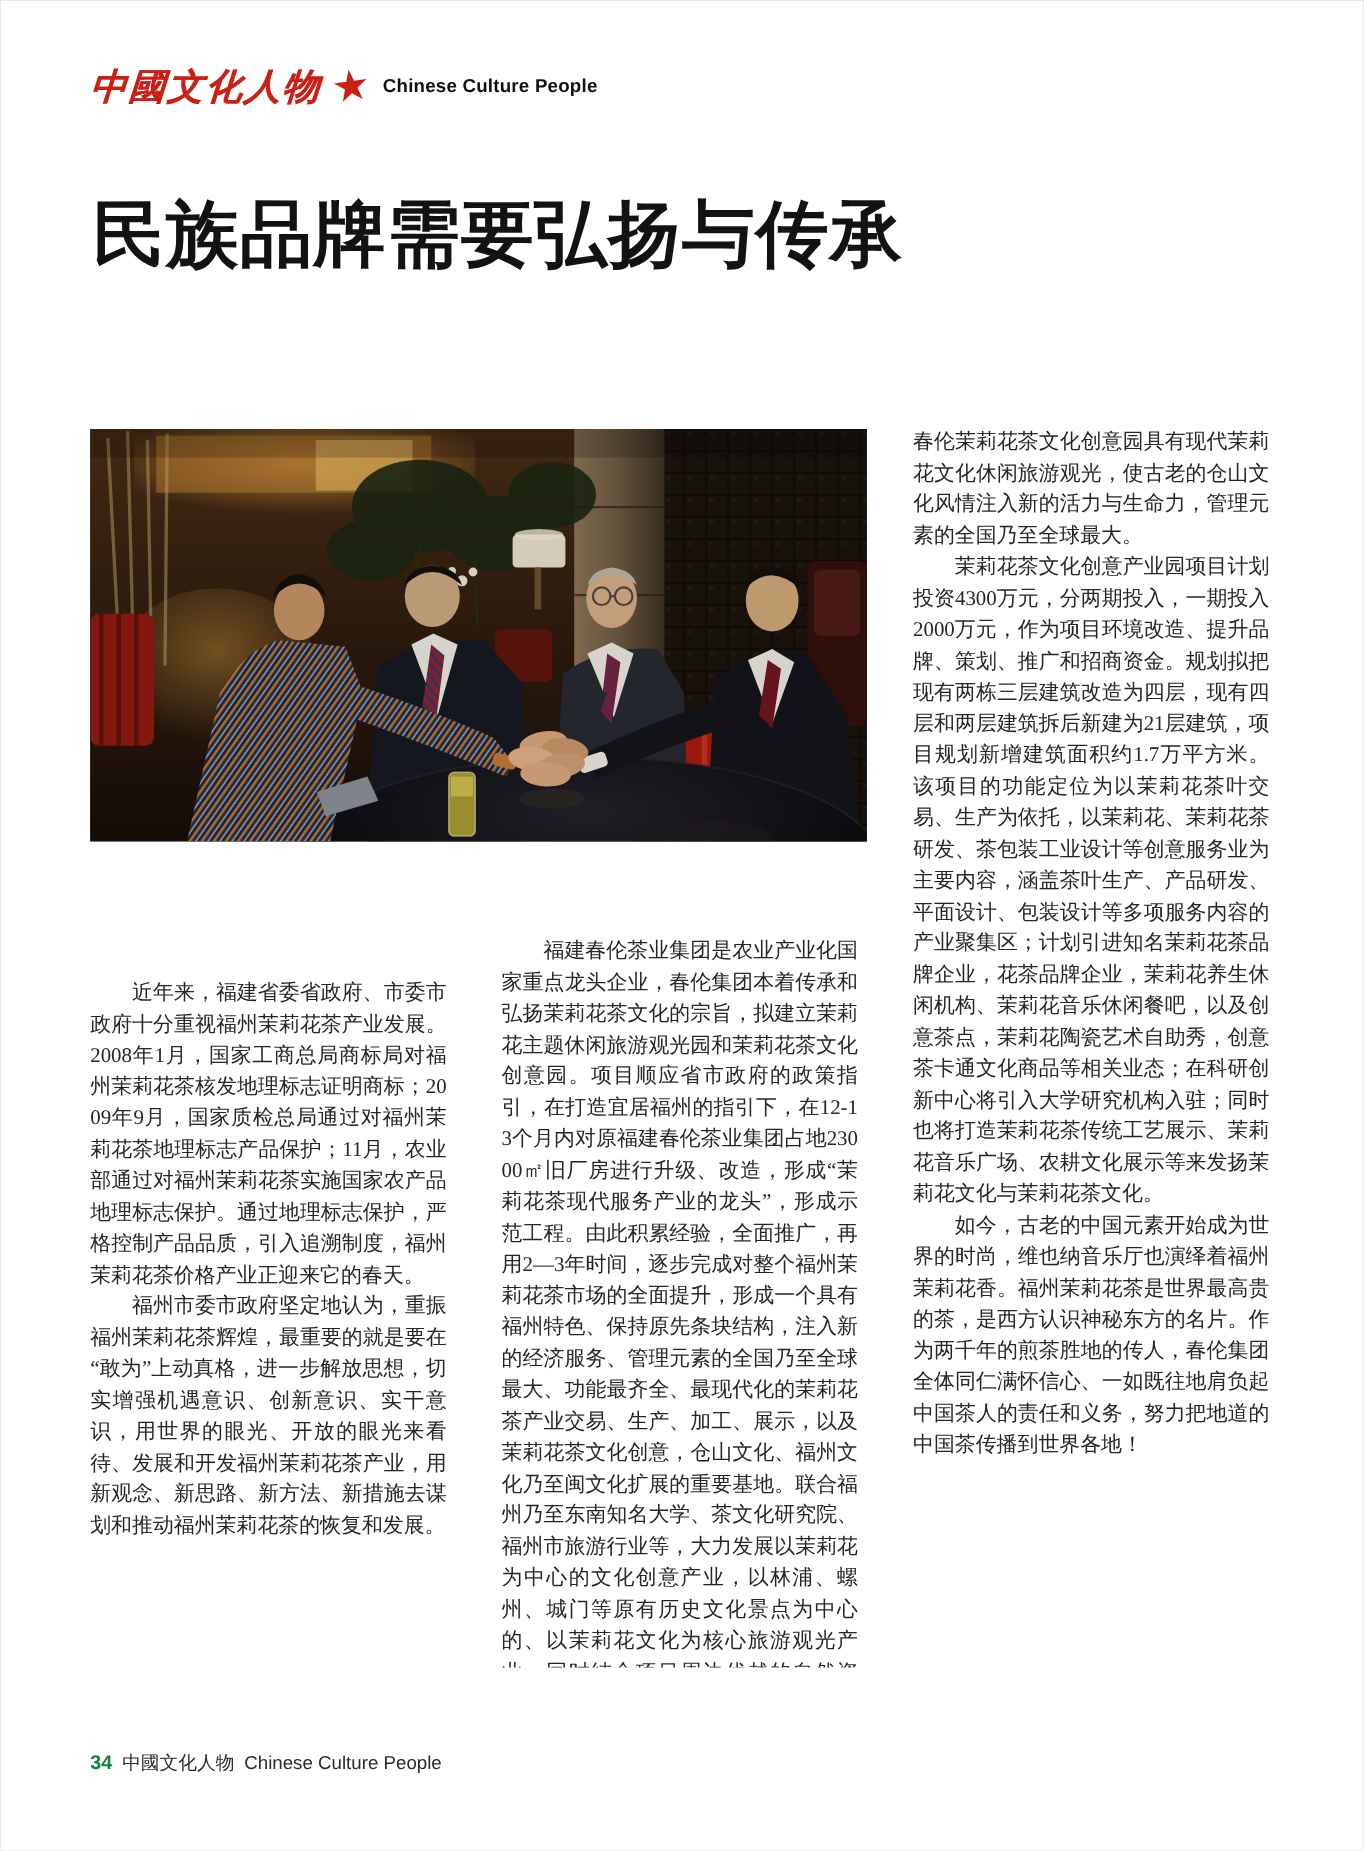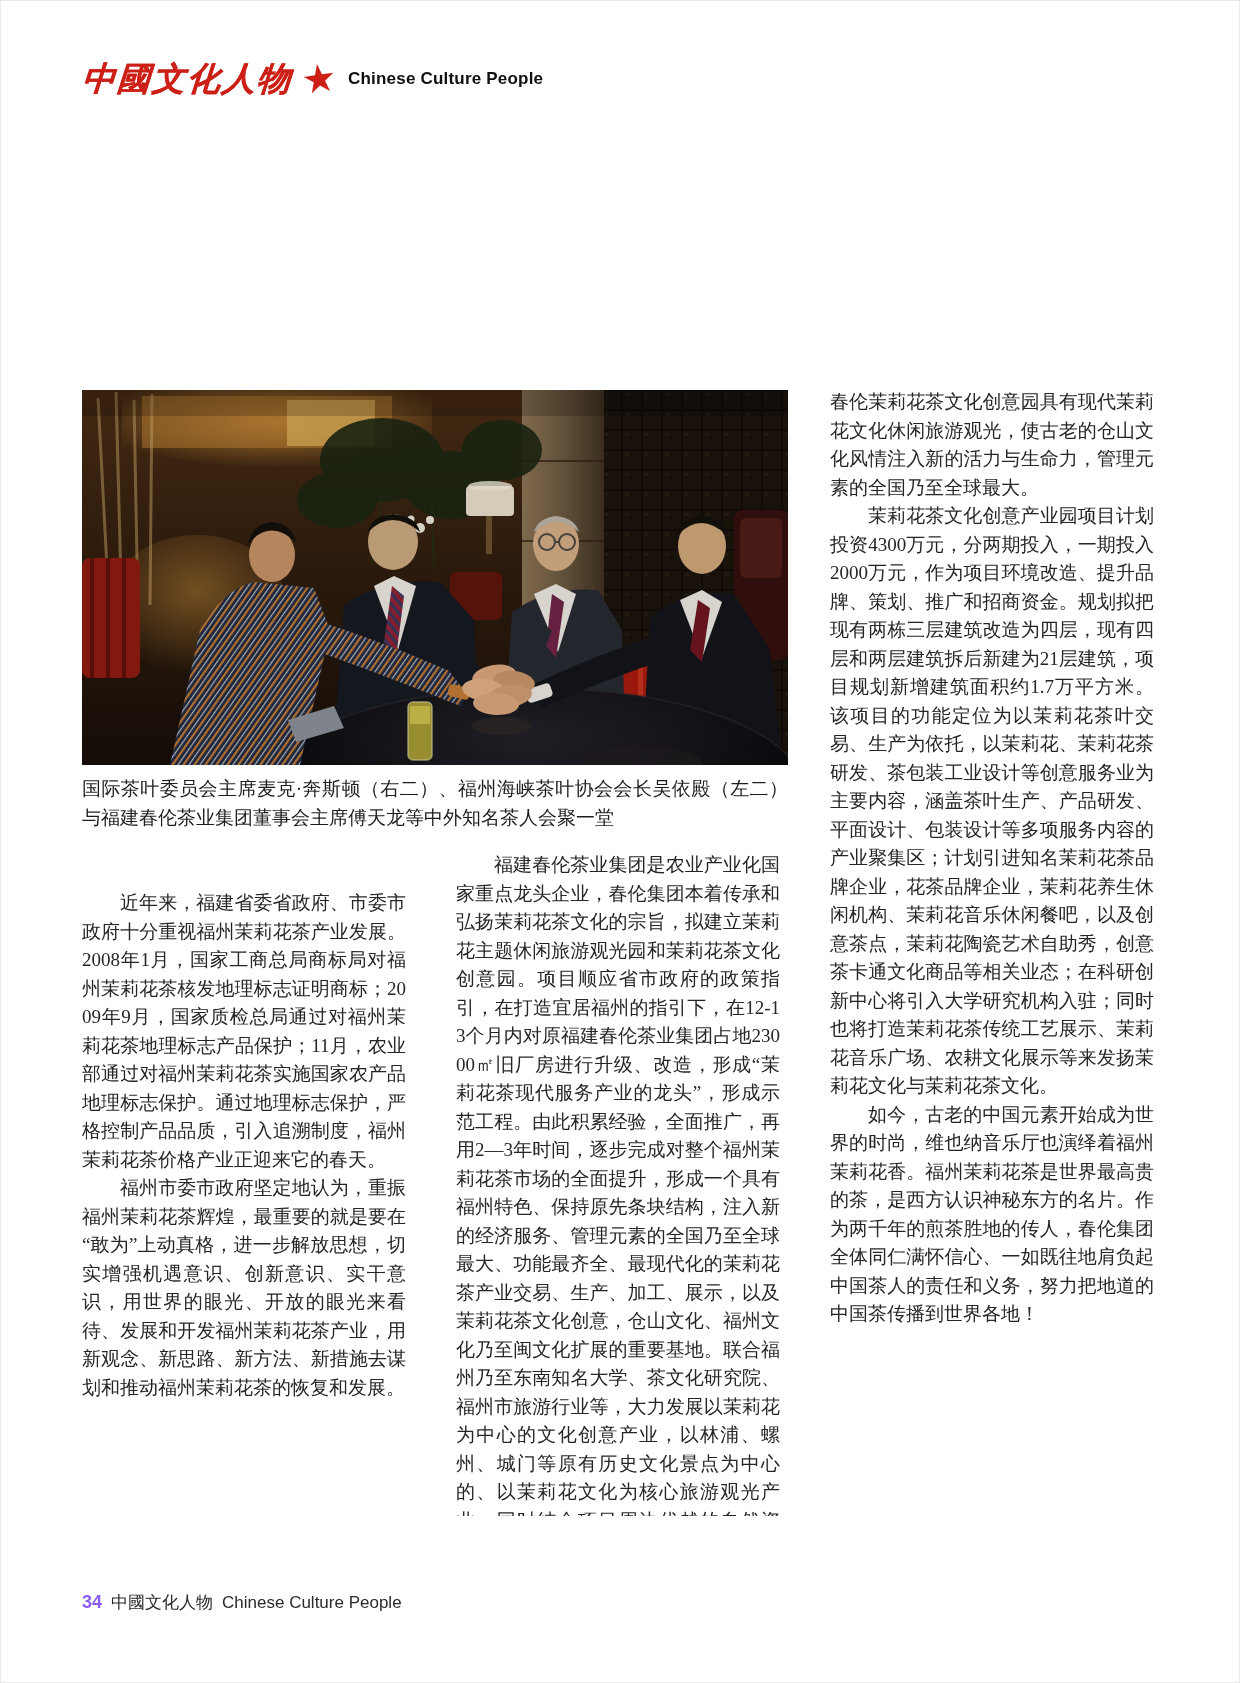--- a/index.html
+++ b/index.html
@@ -45,33 +45,34 @@
   .col p.no-indent{text-indent:0;}
   .col1{left:82px;top:851px;height:665px;margin-top:38px;}
   .col2{left:456px;top:851px;height:665px;}
   .col3{left:830px;top:388px;height:1122px;}
   
   .footer{
     position:absolute;left:82px;top:1591px;
     font-family:"Liberation Sans",sans-serif;font-size:17px;color:#2a2a2a;
     display:flex;align-items:baseline;gap:9px;
   }
-  .pagenum{font-weight:bold;font-size:18px;color:#8b5cf6;}
+  .pagenum{font-weight:bold;font-size:18px;color:#15803d;}
 </style>
 </head>
 <body>
 
 <div class="page">
 
   <header class="masthead">
     <span class="logo-cn">中國文化人物</span>
     <span class="star">★</span>
     <span class="logo-en">Chinese Culture People</span>
   </header>
 
+  <h1 class="title">民族品牌需要弘扬与传承</h1>
 
   <figure class="photo">
     <svg width="706" height="375" viewBox="0 0 706 375">
       <defs>
         <linearGradient id="warm" x1="0" y1="0" x2="0" y2="1">
           <stop offset="0" stop-color="#4a2d14"></stop>
             <stop offset="0.5" stop-color="#2e1c0e"></stop>
             <stop offset="1" stop-color="#170e08"></stop>
         </linearGradient>
         <radialGradient id="glow" cx="0.5" cy="0.4" r="0.6">
@@ -229,21 +230,20 @@
         <ellipse cx="428" cy="306" rx="22" ry="11" fill="#cf9d72" transform="rotate(-8 428 306)"></ellipse>
         <ellipse cx="414" cy="314" rx="23" ry="11" fill="#d9a57c" transform="rotate(3 414 314)"></ellipse>
         <ellipse cx="420" cy="336" rx="30" ry="9" fill="#3a2e26" opacity="0.45"></ellipse>
       </g>
 
       <rect x="0" y="0" width="706" height="375" fill="#000" opacity="0.08"></rect>
       <rect x="0" y="0" width="706" height="26" fill="#000" opacity="0.18"></rect>
     </svg>
   </figure>
 
-  <p class="caption">国际茶叶委员会主席麦克·奔斯顿（右二）、福州海峡茶叶协会会长吴依殿（左二）与福建春伦茶业集团董事会主席傅天龙等中外知名茶人会聚一堂</p>
 
   <section class="col col1">
     <p>近年来，福建省委省政府、市委市政府十分重视福州茉莉花茶产业发展。2008年1月，国家工商总局商标局对福州茉莉花茶核发地理标志证明商标；2009年9月，国家质检总局通过对福州茉莉花茶地理标志产品保护；11月，农业部通过对福州茉莉花茶实施国家农产品地理标志保护。通过地理标志保护，严格控制产品品质，引入追溯制度，福州茉莉花茶价格产业正迎来它的春天。</p>
     <p>福州市委市政府坚定地认为，重振福州茉莉花茶辉煌，最重要的就是要在“敢为”上动真格，进一步解放思想，切实增强机遇意识、创新意识、实干意识，用世界的眼光、开放的眼光来看待、发展和开发福州茉莉花茶产业，用新观念、新思路、新方法、新措施去谋划和推动福州茉莉花茶的恢复和发展。</p>
   </section>
 
   <section class="col col2">
     <p>福建春伦茶业集团是农业产业化国家重点龙头企业，春伦集团本着传承和弘扬茉莉花茶文化的宗旨，拟建立茉莉花主题休闲旅游观光园和茉莉花茶文化创意园。项目顺应省市政府的政策指引，在打造宜居福州的指引下，在12-13个月内对原福建春伦茶业集团占地23000㎡旧厂房进行升级、改造，形成“茉莉花茶现代服务产业的龙头”，形成示范工程。由此积累经验，全面推广，再用2—3年时间，逐步完成对整个福州茉莉花茶市场的全面提升，形成一个具有福州特色、保持原先条块结构，注入新的经济服务、管理元素的全国乃至全球最大、功能最齐全、最现代化的茉莉花茶产业交易、生产、加工、展示，以及茉莉花茶文化创意，仓山文化、福州文化乃至闽文化扩展的重要基地。联合福州乃至东南知名大学、茶文化研究院、福州市旅游行业等，大力发展以茉莉花为中心的文化创意产业，以林浦、螺州、城门等原有历史文化景点为中心的、以茉莉花文化为核心旅游观光产业，同时结合项目周边优越的自然资源，开发</p>
   </section>
 

